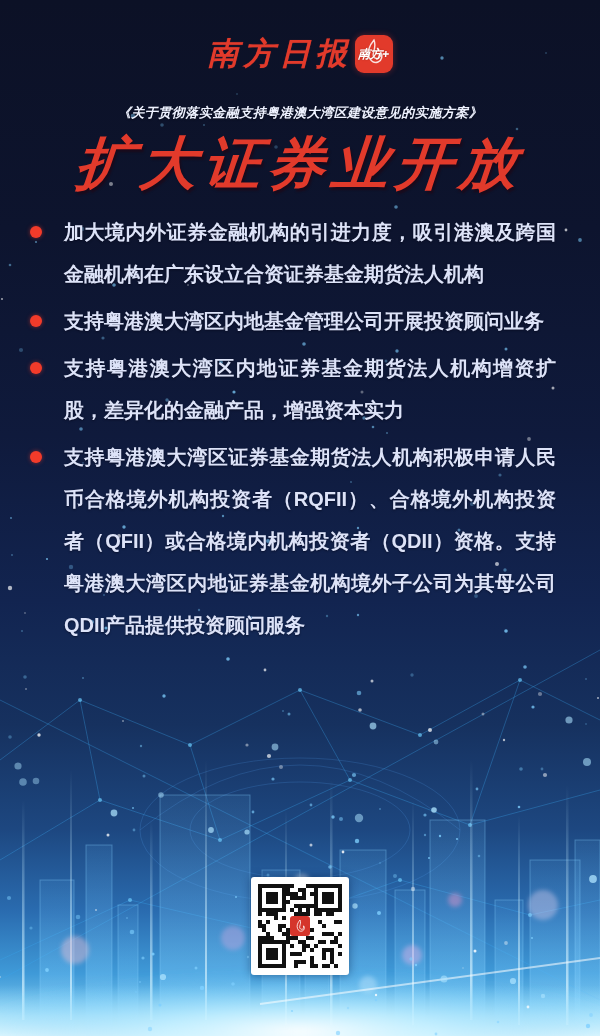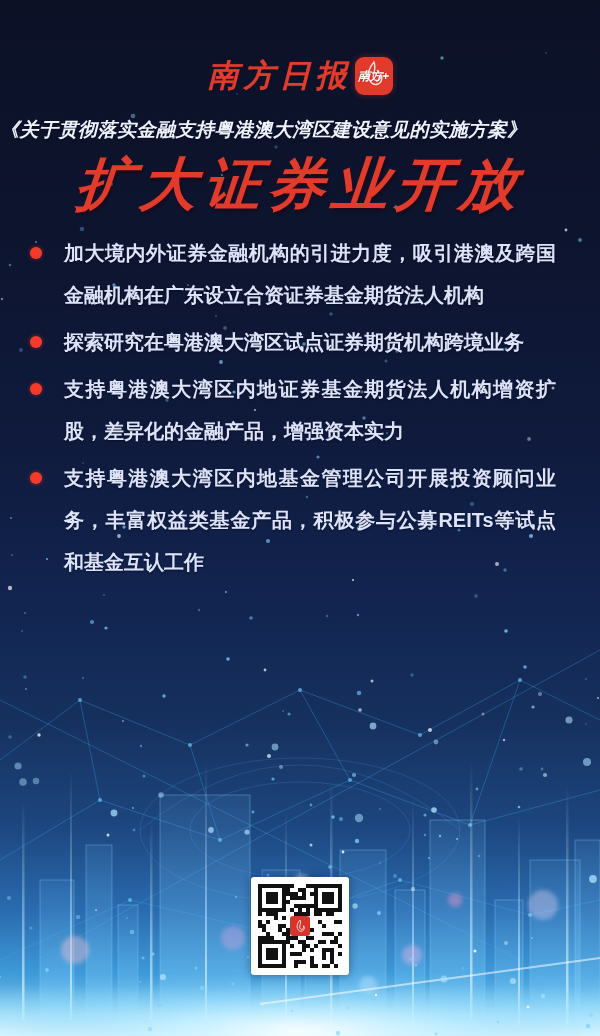--- a/index.html
+++ b/index.html
@@ -7,41 +7,41 @@
     position:relative;width:600px;height:1036px;overflow:hidden;
     font-family:"Liberation Sans",sans-serif;
     background:linear-gradient(180deg,
       #0c1126 0%, #0d142e 22%, #0f1a3c 42%, #122450 58%,
       #16315f 70%, #1d4780 80%, #2a6cb0 88%, #3f9ad8 94%, #9fe0fa 100%);
   }
   .bg-art{position:absolute;inset:0;width:600px;height:1036px;pointer-events:none;}
   .content{position:relative;z-index:3;}
 
   
-  .masthead{display:flex;justify-content:center;align-items:center;gap:3px;padding-top:56px;height:40px;}
+  .masthead{display:flex;justify-content:center;align-items:center;gap:3px;padding-top:34px;height:40px;}
   .logo-script{
     font-family:"DejaVu Serif",serif;font-style:italic;font-weight:bold;
     font-size:31px;color:var(--accent,#d93a2c);letter-spacing:5px;
     text-shadow:0 0 1px rgba(217,58,44,.6);
   }
   .app-icon{
     position:relative;width:38px;height:38px;border-radius:9px;
     background:var(--accent,#e0372e);box-shadow:0 0 6px rgba(224,55,46,.4);
     display:flex;align-items:center;justify-content:center;flex:0 0 auto;
   }
   .app-icon svg{position:absolute;inset:0;}
   .app-icon-text{
     position:relative;color:#fff;font-size:12px;font-weight:bold;font-style:italic;
     letter-spacing:0;transform:skewX(-4deg);text-shadow:0 0 2px rgba(0,0,0,.25);
   }
 
   
   .subtitle{
-    margin-top:21px;text-align:left;color:#eef2ff;
-    font-size:19px;font-weight:bold;font-style:italic;letter-spacing:.5px;
+    margin-top:30px;text-align:center;color:#eef2ff;
+    font-size:13px;font-weight:bold;font-style:italic;letter-spacing:.5px;
     text-shadow:0 1px 2px rgba(0,0,0,.4);
   }
   .title{
     margin:9px 0 0 0;text-align:center;color:var(--accent,#e23a2b);
     font-size:57px;line-height:64px;font-weight:900;font-style:italic;
     letter-spacing:7px;transform:skewX(-5deg);
     text-shadow:2px 3px 2px rgba(40,0,10,.45);
   }
 
   
@@ -385,29 +385,29 @@
 
     <h1 class="title">扩大证券业开放</h1>
 
     <ul class="bullets">
       <li>
         <span class="dot"></span>
         <p>加大境内外证券金融机构的引进力度，吸引港澳及跨国金融机构在广东设立合资证券基金期货法人机构</p>
       </li>
       <li>
         <span class="dot"></span>
-        <p>探索研究在粤港澳大湾区试点证券期货机构跨境业务</p>
+        <p>支持粤港澳大湾区内地基金管理公司开展投资顾问业务</p>
       </li>
       <li>
         <span class="dot"></span>
         <p>支持粤港澳大湾区内地证券基金期货法人机构增资扩股，差异化的金融产品，增强资本实力</p>
       </li>
       <li>
         <span class="dot"></span>
-        <p>支持粤港澳大湾区内地基金管理公司开展投资顾问业务，丰富权益类基金产品，积极参与公募REITs等试点和基金互认工作</p>
+        <p>支持粤港澳大湾区证券基金期货法人机构积极申请人民币合格境外机构投资者（RQFII）、合格境外机构投资者（QFII）或合格境内机构投资者（QDII）资格。支持粤港澳大湾区内地证券基金机构境外子公司为其母公司QDII产品提供投资顾问服务</p>
       </li>
     </ul>
   </div>
 
   <div class="qr-frame">
     <svg id="qr-svg" viewBox="0 0 84 84">
         <rect x="28" y="0" width="4" height="4" fill="#111"></rect>
         <rect x="32" y="0" width="4" height="4" fill="#111"></rect>
         <rect x="48" y="0" width="4" height="4" fill="#111"></rect>
         <rect x="52" y="0" width="4" height="4" fill="#111"></rect>

